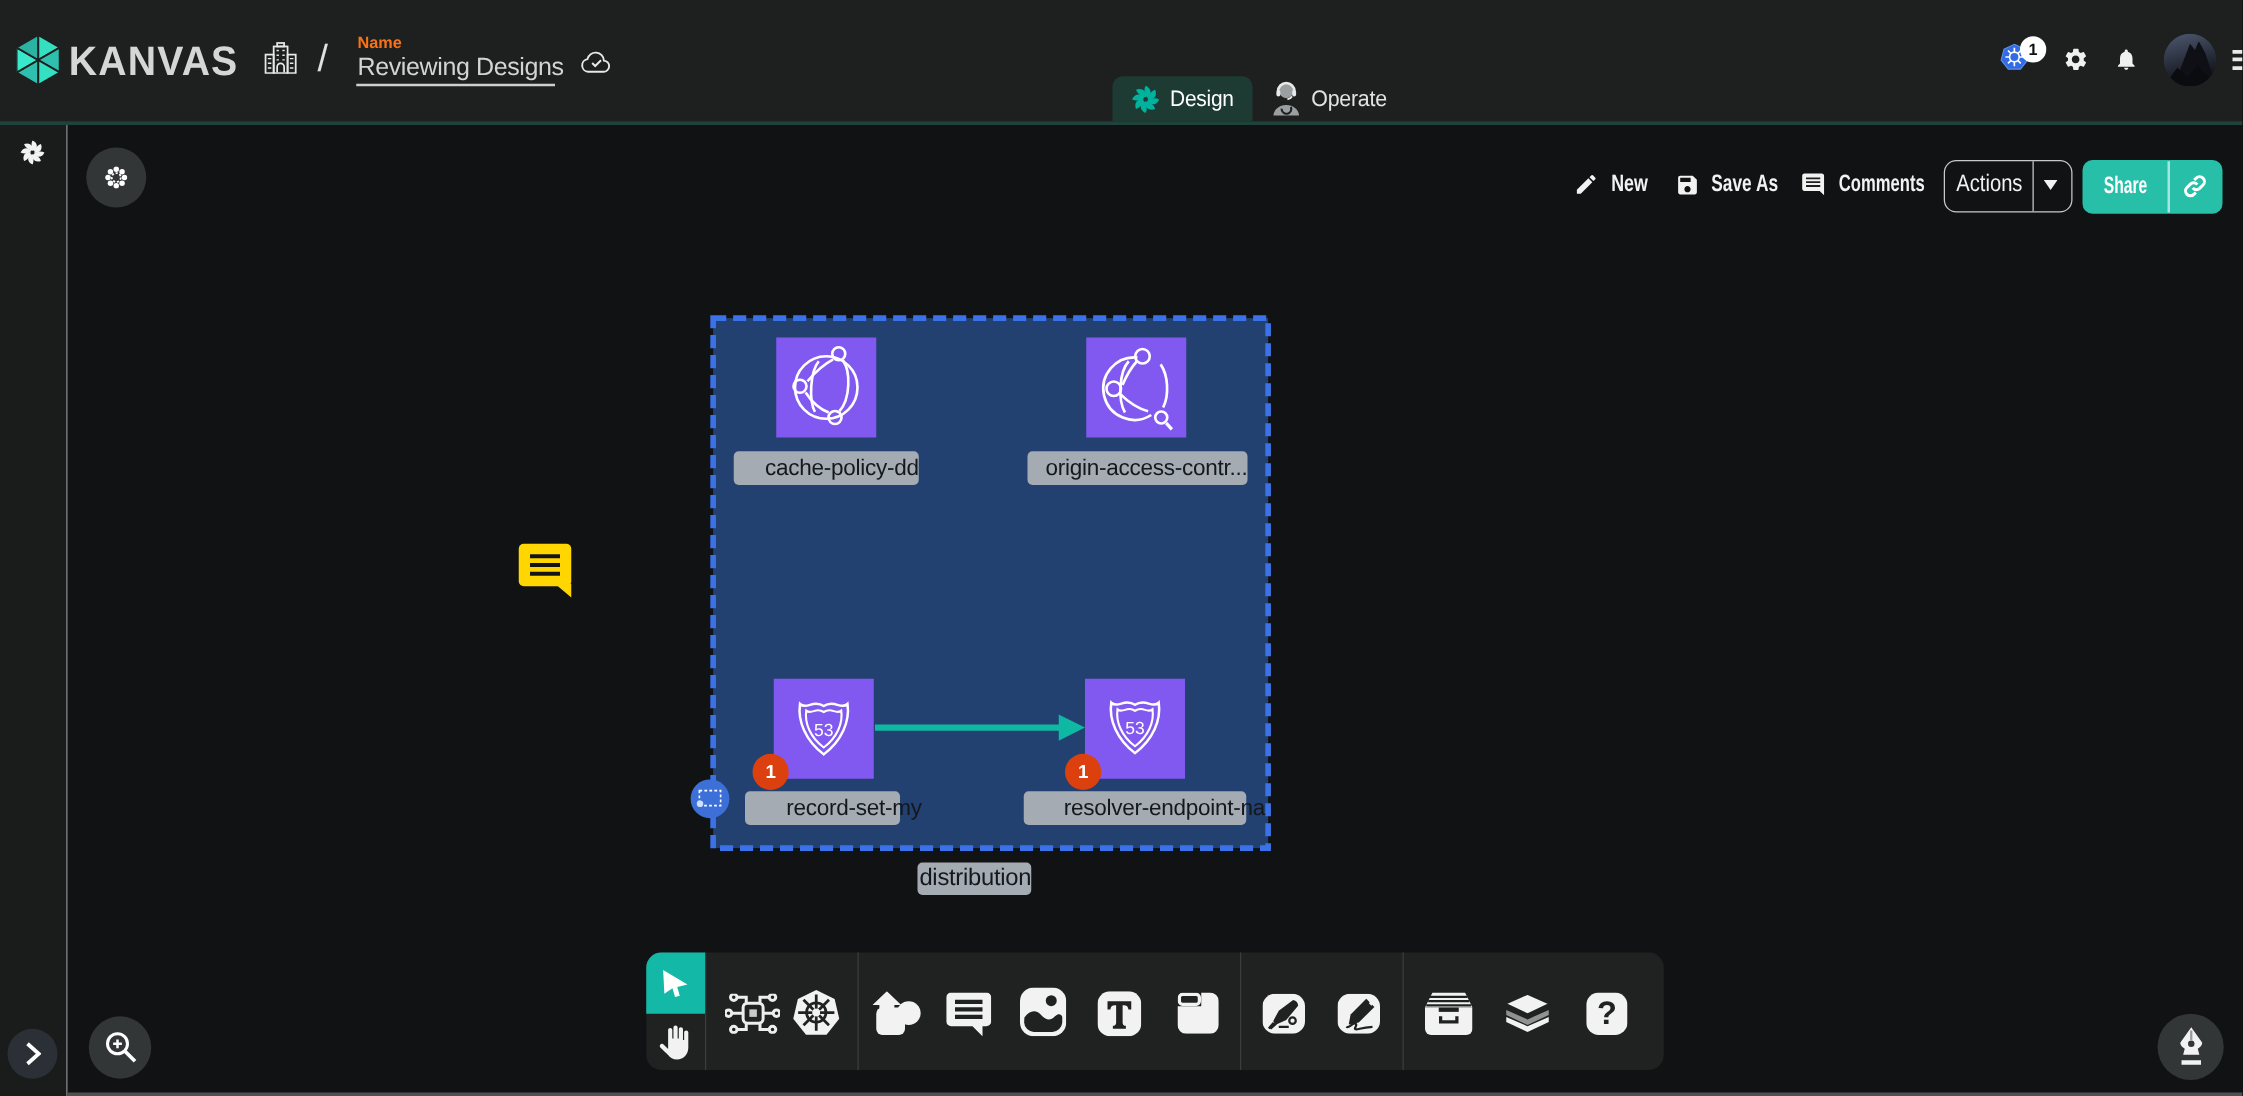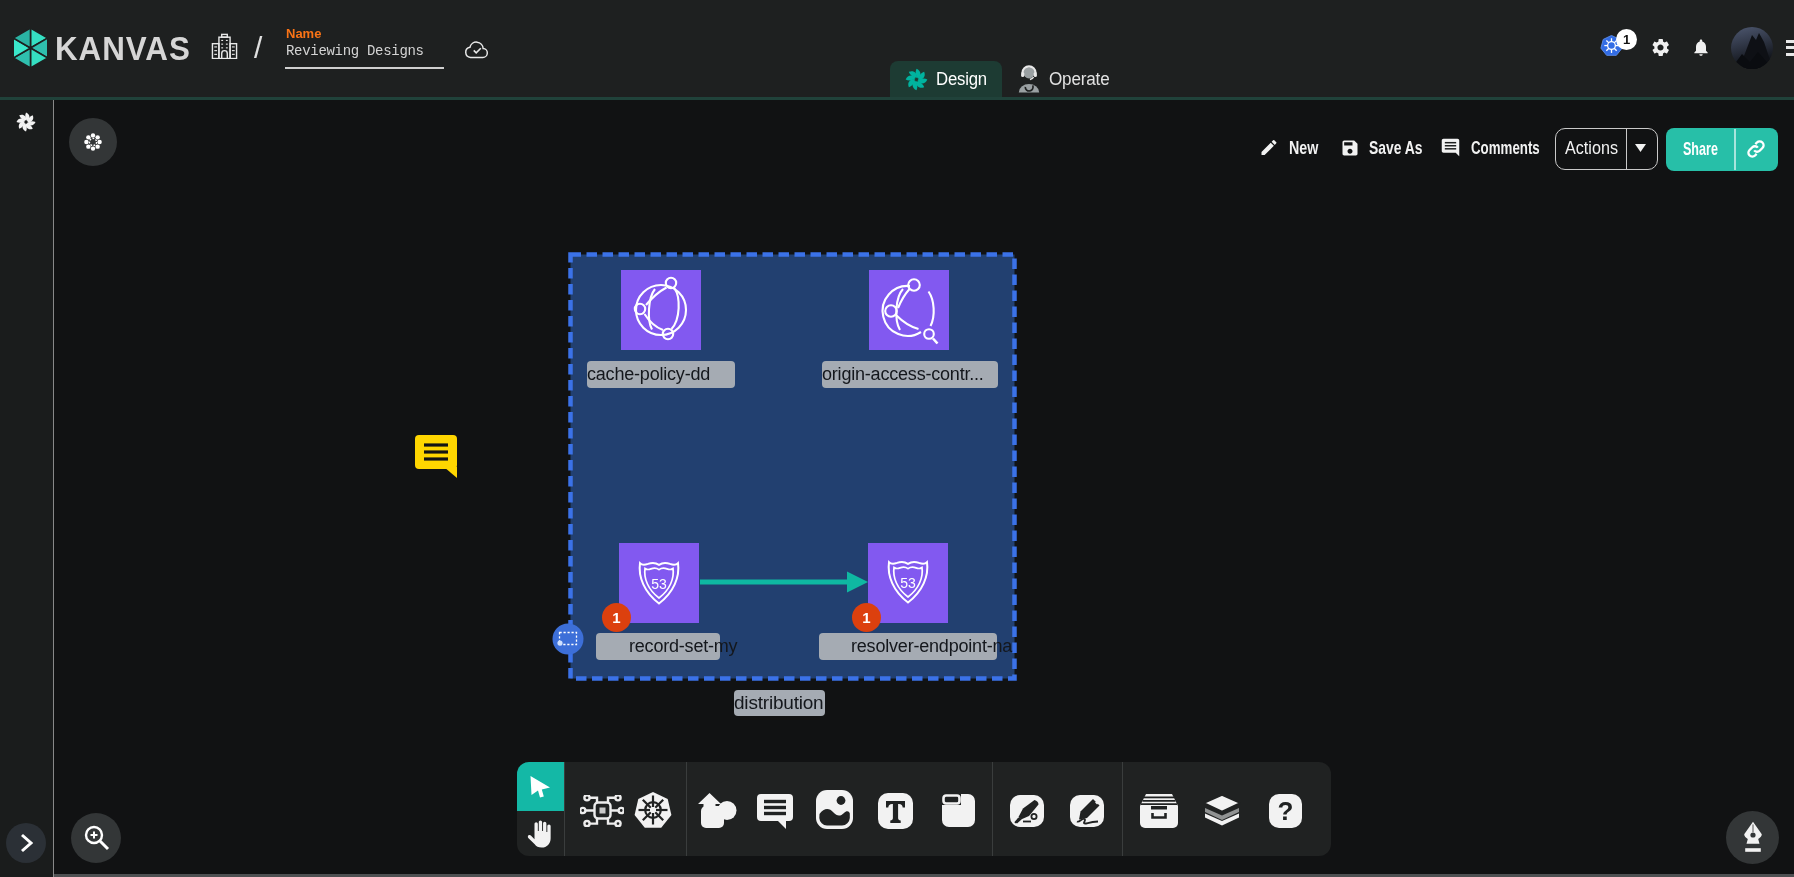--- a/index.html
+++ b/index.html
@@ -2,21 +2,21 @@
 <html><head>
 <meta charset="utf-8">
 <style>
   * { margin:0; padding:0; box-sizing:border-box; }
   html,body { width:1794px; height:877px; overflow:hidden; background:#111213; font-family:"Liberation Sans", sans-serif; }
   .abs { position:absolute; }
   #page { position:relative; width:1784px; height:877px; background:#111213; }
   #header { position:absolute; left:0; top:0; width:1794px; height:97px; background:#1E2020; }
   #tealline { position:absolute; left:0; top:97px; width:1794px; height:3px; background:#20423A; }
   #sidebar { position:absolute; left:0; top:100px; width:54px; height:777px; background:#1A1C1C; border-right:1px solid #888; }
-  .lbl { position:absolute; background:#A5ABB3; color:#14171c; font-size:18px; line-height:27px; letter-spacing:-0.2px; border-radius:4px; text-align:left; white-space:nowrap; }
+  .lbl { position:absolute; background:#A5ABB3; color:#14171c; font-size:18px; line-height:27px; letter-spacing:-0.2px; border-radius:4px; text-align:right; white-space:nowrap; }
   .badge { position:absolute; width:29px; height:29px; border-radius:50%; background:#DC400E; color:#fff; font-size:15px; font-weight:bold; text-align:center; line-height:29px; }
   #toolbar { position:absolute; left:517px; top:762px; width:814px; height:94px; background:#202222; border-radius:12px; }
   .tbdiv { position:absolute; top:0; width:1px; height:94px; background:#3A3D3D; }
   .circlebtn { position:absolute; border-radius:50%; background:#333637; }
 </style>
 </head>
 <body>
 <div id="page">
 
   <div id="header"></div>
@@ -52,21 +52,21 @@
         <line x1="3.5" y1="19" x2="6.5" y2="19"></line>
         <line x1="3.5" y1="23" x2="6.5" y2="23"></line>
       <line x1="22.5" y1="15" x2="25.5" y2="15"></line>
         <line x1="22.5" y1="19" x2="25.5" y2="19"></line>
         <line x1="22.5" y1="23" x2="25.5" y2="23"></line>
     </g>
   </svg>
   <div class="abs" style="left:254px; top:31px; width:20px; color:#e0e0e0; font-size:30px; font-weight:300;">/</div>
 
   <div class="abs" style="left:286px; top:26px; color:#f97316; font-size:13px; font-weight:bold;">Name</div>
-  <div class="abs" style="left:286px; top:43px; color:#d4d4d4; font-size:14px; letter-spacing:-0.3px;font-family:Liberation Mono, monospace;">Reviewing Designs</div>
+  <div class="abs" style="left:286px; top:43px; color:#d4d4d4; font-size:20px; letter-spacing:-0.3px;">Reviewing Designs</div>
   <div class="abs" style="left:285px; top:67px; width:159px; height:2px; background:#cfcfcf;"></div>
 
   <svg class="abs" style="left:464px; top:40px;" width="26" height="19" viewBox="0 0 28 20" fill="none" stroke="#e8e8e8" stroke-width="1.6">
     <path d="M7 18.5 a5.5 5.5 0 0 1 -0.6 -10.9 A7.2 7.2 0 0 1 20.6 8.9 a4.8 4.8 0 0 1 -0.6 9.6 Z"></path>
     <path d="M10.5 11 l2.6 2.6 l5 -5" stroke-width="1.7"></path>
   </svg>
 
   <div class="abs" style="left:890px; top:61px; width:112px; height:36px; background:#1D3B33; border-radius:8px 8px 0 0;"></div>
   <svg class="abs" style="left:904px; top:67px;" width="25" height="25" viewBox="0 0 24 24">
     <g fill="#00B39F">

